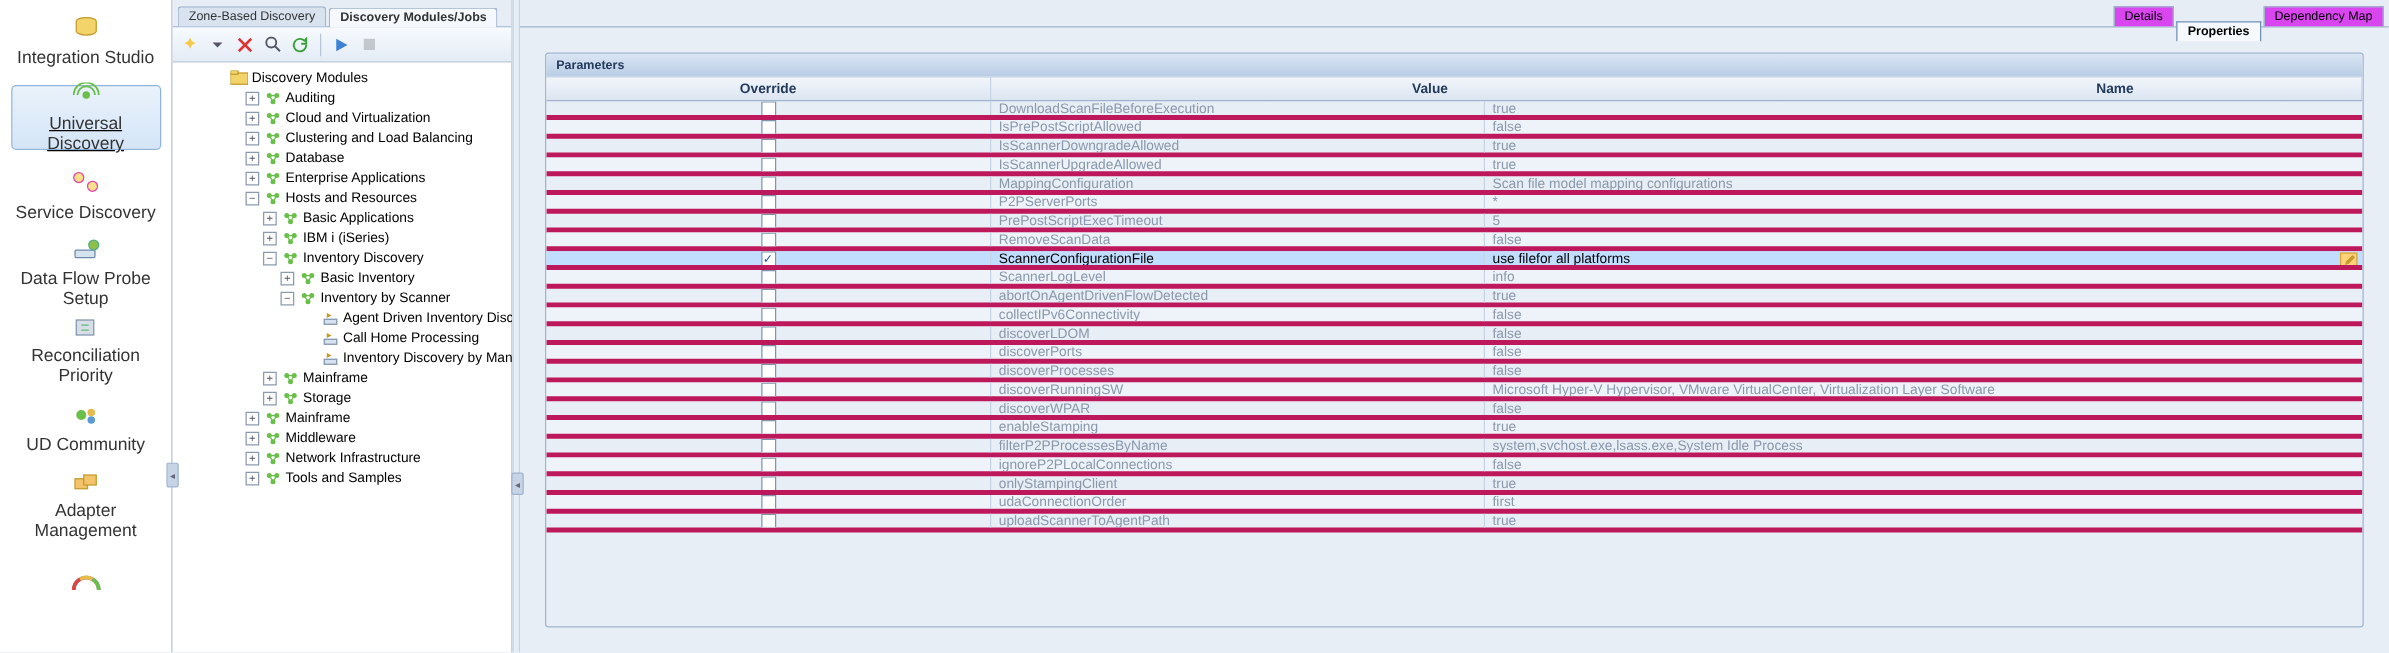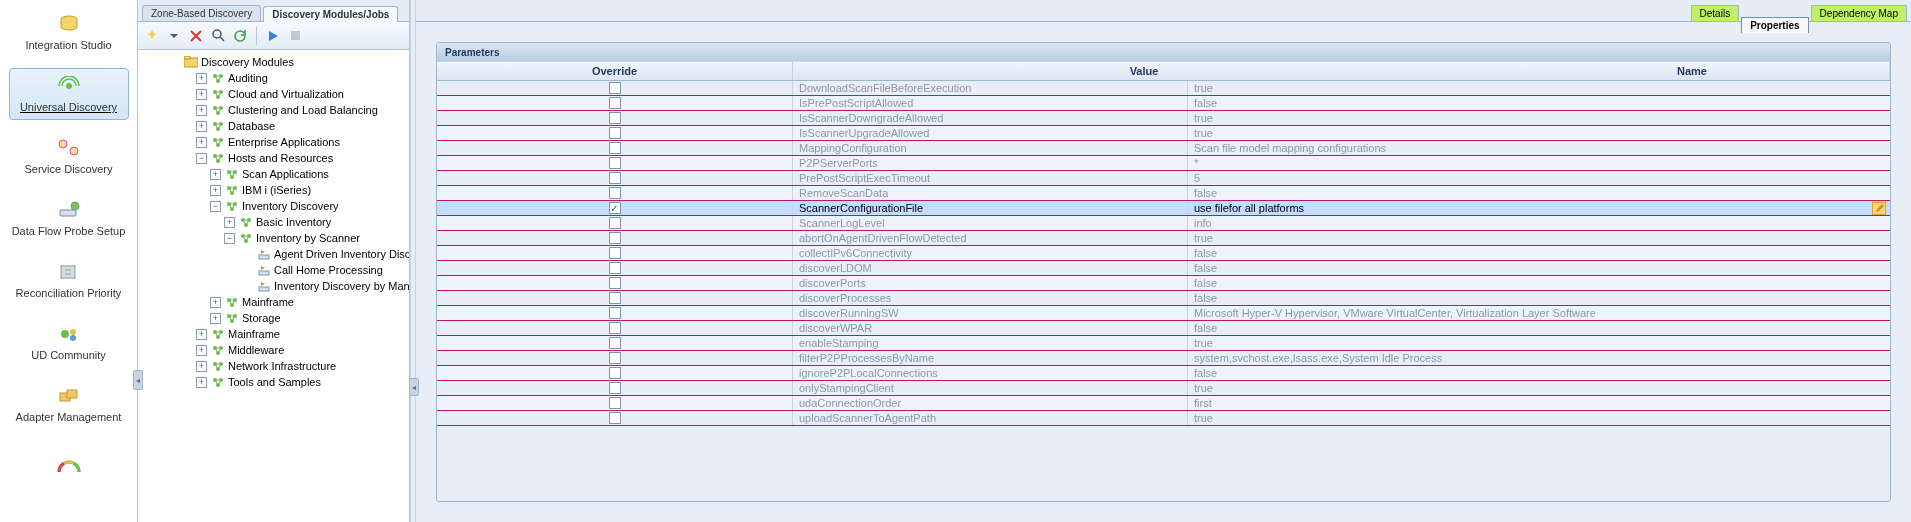--- a/index.html
+++ b/index.html
@@ -2,53 +2,53 @@
 <html><head>
 <meta charset="utf-8">
 <style>
   * { box-sizing: border-box; margin: 0; padding: 0; font-family: Tahoma, Arial, sans-serif; font-size: 11px; }
   body { background: #e8eef5; overflow: hidden; width: 1911px; height: 522px; }
   .main { display: flex; height: 522px; }
   .sidebar { width: 138px; background: #fff; border-right: 1px solid #b8c5d6; display: flex; flex-direction: column; align-items: center; padding-top: 6px; position: relative; }
   .sidebar-item { width: 120px; height: 52px; display: flex; flex-direction: column; align-items: center; justify-content: center; gap: 4px; margin-bottom: 10px; border-radius: 4px; cursor: pointer; text-align: center; }
   .sidebar-item.selected { background: linear-gradient(#eaf2fb,#d4e5f7); border: 1px solid #8fb3d9; text-decoration: underline; }
   .sidebar-icon { width: 28px; height: 22px; display: flex; align-items: center; justify-content: center; }
-  .sidebar-label { font-size: 11px; color: #333; }
+  .sidebar-label { font-size: 14px; color: #333; }
   .collapse-grip { position: absolute; right: -6px; top: 370px; width: 10px; height: 20px; background: #c6d4e6; border: 1px solid #9fb4cf; border-radius: 2px; font-size: 8px; display:flex; align-items:center; justify-content:center; color:#667; cursor:pointer;}
   .tree-panel { width: 272px; background: #fff; border-right: 1px solid #b8c5d6; display: flex; flex-direction: column; }
   .tabs-row { height: 22px; display: flex; align-items: flex-end; background: #e6edf5; padding-left: 4px; border-bottom: 1px solid #9fb4cf; }
   .tab { padding: 2px 8px; border: 1px solid #9fb4cf; border-bottom: none; background: #d8e3ef; border-radius: 3px 3px 0 0; margin-right: 2px; cursor: pointer; font-size: 10px; color: #333; }
   .tab.active { background: #f5f8fc; font-weight: bold; position: relative; top: 1px; }
   .toolbar { height: 28px; background: linear-gradient(#f7fafe,#e3ecf6); border-bottom: 1px solid #b8c5d6; display: flex; align-items: center; padding: 0 6px; gap: 6px; }
   .tb-btn { width: 16px; height: 16px; display: flex; align-items: center; justify-content: center; cursor: pointer; }
   .tb-sep { width: 1px; height: 18px; background: #b8c5d6; margin: 0 2px; }
   .tree { flex: 1; overflow: auto; padding: 4px 2px; }
   .tree-node { display: flex; align-items: center; height: 16px; white-space: nowrap; cursor: pointer; margin-left: 44px; }
   .exp { width: 11px; height: 11px; border: 1px solid #8a9bb0; background: #fff; display: inline-flex; align-items: center; justify-content: center; margin-right: 4px; font-size: 9px; line-height: 1; color: #556; cursor: pointer; flex-shrink:0; }
   .exp-blank { width: 11px; margin-right: 4px; display:inline-block; flex-shrink:0;}
   .tree-icon { width: 14px; height: 14px; display: inline-flex; align-items: center; justify-content: center; margin-right: 3px; flex-shrink:0; }
   .tree-label { color: #000; }
   .tree-label.selected { background: #c1ddff; border: 1px dotted #6a9edb; padding: 0 1px; }
   .ind { display:inline-block; flex-shrink:0; }
   .splitter-v { width: 6px; background: #e6edf5; border-left:1px solid #c6d4e6; border-right:1px solid #c6d4e6; position:relative; cursor:col-resize; }
   .splitter-v .grip { position:absolute; top:378px; left:-2px; width:10px; height:18px; background:#c6d4e6; border:1px solid #9fb4cf; border-radius:2px; display:flex; align-items:center; justify-content:center; font-size:8px; color:#667; }
   .right-pane { flex: 1; display: flex; flex-direction: column; }
   .right-tabs { height: 22px; background: #e6edf5; border-bottom: 1px solid #9fb4cf; display: flex; justify-content: flex-end; align-items: flex-end; padding-right: 4px; }
-  .right-tab { padding: 2px 8px; border: 1px solid #9fb4cf; border-bottom: none; background: #bef264; margin-left: 2px; font-size: 10px; cursor: pointer; }
+  .right-tab { padding: 2px 8px; border: 1px solid #9fb4cf; border-bottom: none; background: #d946ef; margin-left: 2px; font-size: 10px; cursor: pointer; }
   .right-tab.active { background: #f5f8fc; font-weight: bold; position: relative; top: 12px; border-color: #6f8fb5; }
   .params-panel { flex: 1; margin: 20px; border: 1px solid #9fb4cf; border-radius: 3px; overflow: hidden; display: flex; flex-direction: column; }
   .params-title { height: 18px; background: linear-gradient(#dbe6f4,#b9cde5); padding-left: 8px; display: flex; align-items: center; color: #233a5c; font-weight: bold; font-size: 10px; }
   .grid-header { display: flex; height: 20px; background: linear-gradient(#f2f6fb,#dbe5f1); border-top: 1px solid #c6d4e6; border-bottom: 1px solid #9fb4cf; }
   .grid-header .col, .grid-row .col { border-right: 1px solid #c6d4e6; display: flex; align-items: center; padding: 0 6px; overflow: hidden; white-space: nowrap; text-overflow: ellipsis; }
   .grid-header .col { justify-content: center; font-weight: bold; color: #233a5c; }
   .col.override { width: 356px; justify-content: center; }
   .col.name { width: 395px; }
   .col.value { flex: 1; border-right: none; position: relative; }
   .grid-body { flex: 1; overflow: auto; }
-  .grid-row { display: flex; height: 15px; border-bottom: 1px solid #be185d; font-size: 11px; color: #8a98ab; }
+  .grid-row { display: flex; height: 15px; border-bottom: 4px solid #be185d; font-size: 11px; color: #8a98ab; }
   .grid-row.alt { background: #eef3f9; }
   .grid-row.selected { background: #c1ddff; color: #000; }
   .grid-row.selected .col { color: #000; }
   .chk { width: 12px; height: 12px; border: 1px solid #7f94ad; background: #fff; display: inline-flex; align-items: center; justify-content: center; }
   .chk.checked::after { content: "✓"; font-size: 10px; color: #1c4f9c; }
   .edit-pencil { position: absolute; right: 4px; top: 1px; width: 14px; height: 13px; background: #ffd27a; border:1px solid #d9a43a; display:flex; align-items:center; justify-content:center; }
   svg { display:block; }
 </style>
 </head>
 <body>
@@ -271,21 +271,21 @@
             <span class="ind" style="width:26px"></span>
             <span class="exp">+</span>
             <span class="tree-icon">
               <svg width="14" height="12">
                 <circle cx="4" cy="4" r="2" fill="#6abf4b"></circle>
                 <circle cx="10" cy="4" r="2" fill="#6abf4b"></circle>
                 <circle cx="7" cy="9" r="2" fill="#6abf4b"></circle>
                 <path d="M4 4L10 4L7 9z" fill="none" stroke="#6abf4b"></path>
               </svg>
             </span>
-            <span class="tree-label">Scan Applications</span>
+            <span class="tree-label">Basic Applications</span>
           </div>
           <div class="tree-node">
             <span class="ind" style="width:26px"></span>
             <span class="exp">+</span>
             <span class="tree-icon">
               <svg width="14" height="12">
                 <circle cx="4" cy="4" r="2" fill="#6abf4b"></circle>
                 <circle cx="10" cy="4" r="2" fill="#6abf4b"></circle>
                 <circle cx="7" cy="9" r="2" fill="#6abf4b"></circle>
                 <path d="M4 4L10 4L7 9z" fill="none" stroke="#6abf4b"></path>

